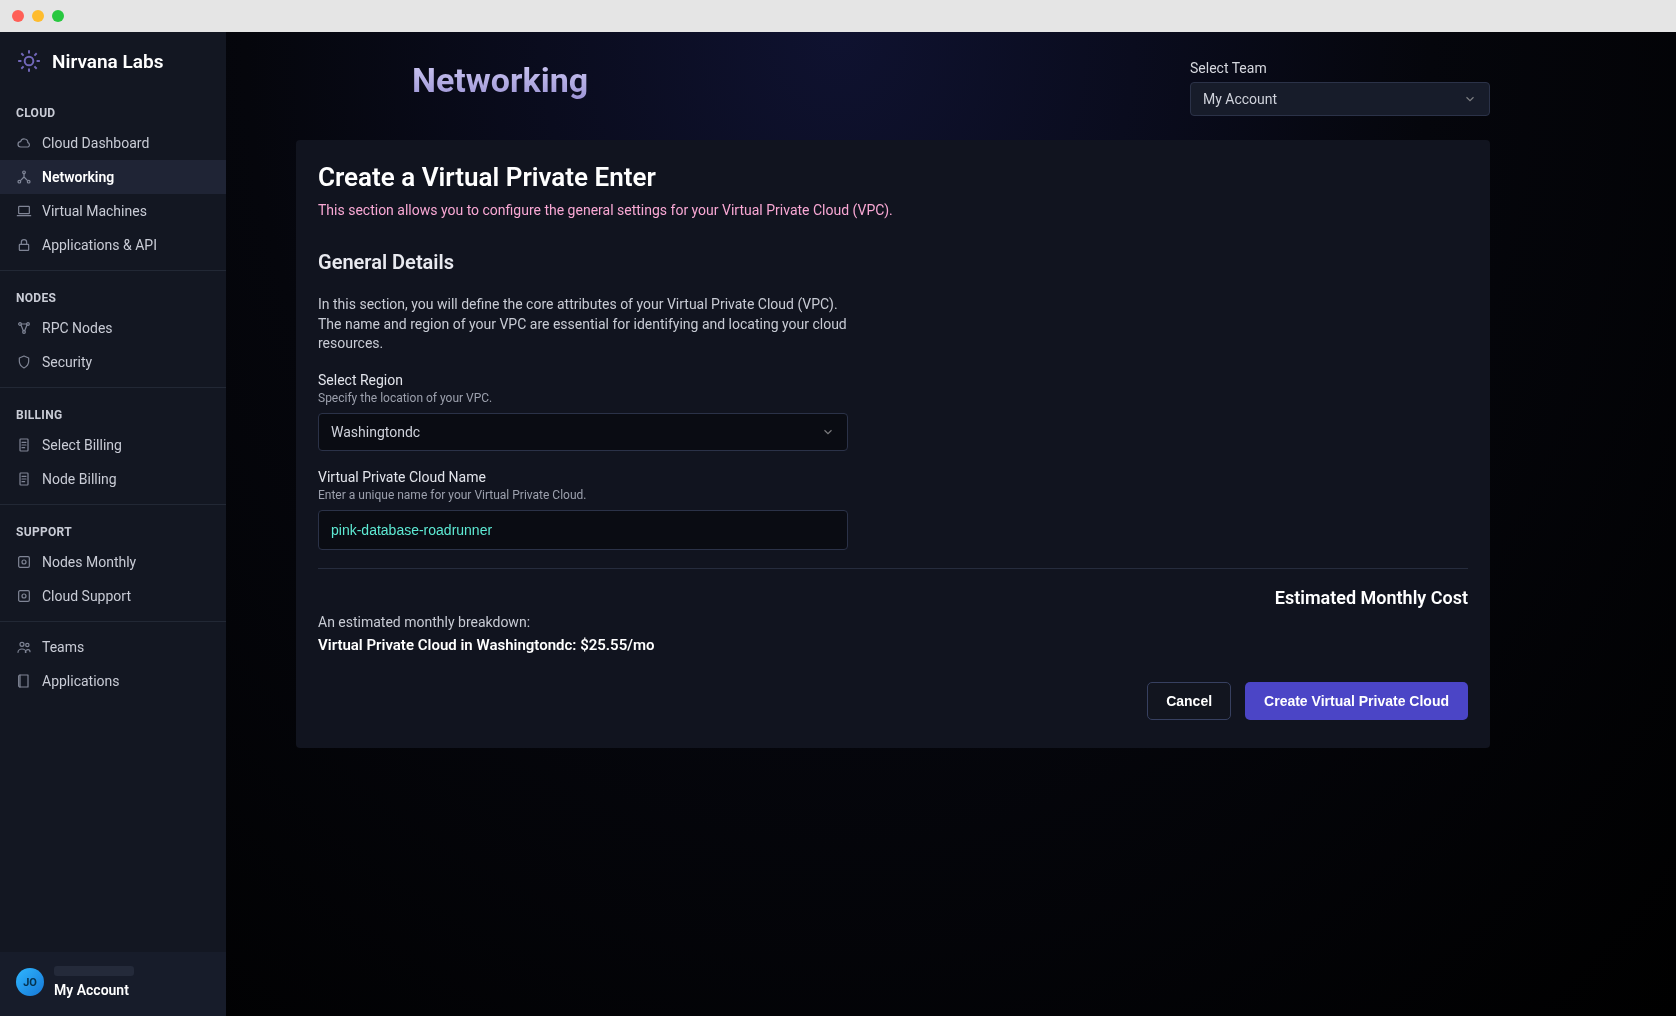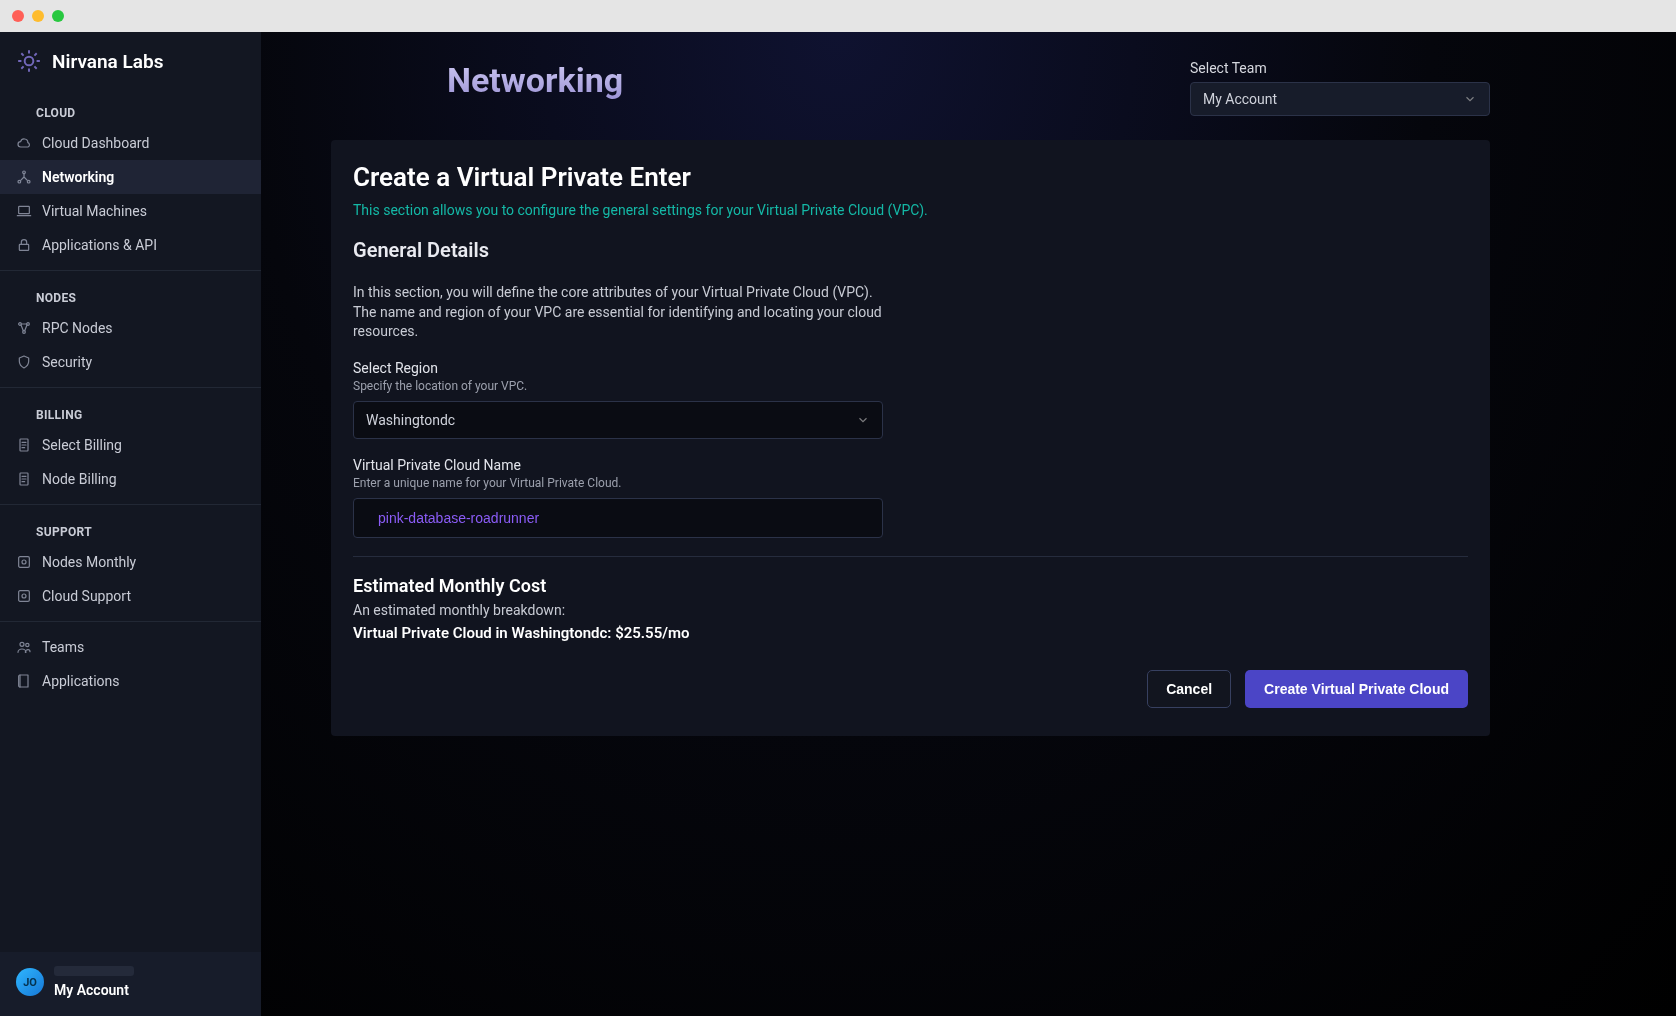--- a/index.html
+++ b/index.html
@@ -24,21 +24,21 @@
   .traffic-yellow { background: #febc2e; }
   .traffic-green { background: #28c840; }
 
   .app {
     display: flex;
     height: calc(1016px - 32px);
     background: radial-gradient(ellipse at 50% 0%, #0f1230 0%, #05060c 50%, #000 100%);
   }
 
   .sidebar {
-    width: 261px;
+    width: 226px;
     background: #131722;
     display: flex;
     flex-direction: column;
     flex-shrink: 0;
   }
   .brand {
     display: flex;
     align-items: center;
     gap: 10px;
     padding: 16px 16px 20px 16px;
@@ -47,21 +47,20 @@
     font-size: 19px;
     font-weight: 600;
     color: #fff;
   }
   .section-label {
     font-size: 12px;
     font-weight: 700;
     color: #c9ccd6;
     padding: 12px 16px 6px 16px;
     letter-spacing: 0.3px;
-    margin-left: 20px;
   }
   .nav-item {
     display: flex;
     align-items: center;
     gap: 10px;
     padding: 9px 16px;
     font-size: 14px;
     color: #c9ccd6;
     cursor: pointer;
   }
@@ -122,21 +121,21 @@
   }
   .chevron { opacity: 0.7; }
 
   .panel {
     background: #11141f;
     margin: 0 186px 40px 70px;
     border-radius: 4px;
     padding: 22px 22px 28px 22px;
   }
   .panel-title { font-size: 26px; font-weight: 600; margin-bottom: 10px; }
-  .panel-desc { font-size: 14px; color: #14b8a6; margin-bottom: 20px; }
+  .panel-desc { font-size: 14px; color: #f9a8d4; margin-bottom: 32px; }
   .subheading { font-size: 20px; font-weight: 600; margin-bottom: 21px; color: #e9eaf0; }
   .subdesc { font-size: 14px; color: #c8cbd4; max-width: 540px; margin-bottom: 18px; line-height: 1.4; }
 
   .field { margin-bottom: 18px; max-width: 530px; }
   .field-label { font-size: 14px; color: #e2e4eb; margin-bottom: 3px; }
   .field-hint { font-size: 12px; color: #9ca0ad; margin-bottom: 8px; }
   .select-box {
     background: #0a0c13;
     border: 1px solid #2b3248;
     border-radius: 4px;
@@ -146,28 +145,28 @@
     justify-content: space-between;
     align-items: center;
     cursor: pointer;
     color: #cfd2db;
   }
   .text-input {
     width: 100%;
     background: #0a0c13;
     border: 1px solid #2b3248;
     border-radius: 4px;
-    padding: 11px 24px;
+    padding: 11px 12px;
     font-size: 14px;
-    color: #8b5cf6;
+    color: #5eead4;
   }
 
   .divider { height: 1px; background: #262c3d; margin: 18px 0; }
 
-  .cost-title { font-size: 18px; font-weight: 600; margin-bottom: 6px; }
+  .cost-title { font-size: 18px; font-weight: 600; margin-bottom: 6px; text-align: right; }
   .cost-desc { font-size: 14px; color: #c8cbd4; margin-bottom: 6px; }
   .cost-line { font-size: 15px; font-weight: 600; color: #fff; }
 
   .button-row { display: flex; justify-content: flex-end; gap: 14px; margin-top: 28px; }
   .btn {
     padding: 10px 18px;
     border-radius: 5px;
     font-size: 14px;
     font-weight: 600;
     cursor: pointer;

